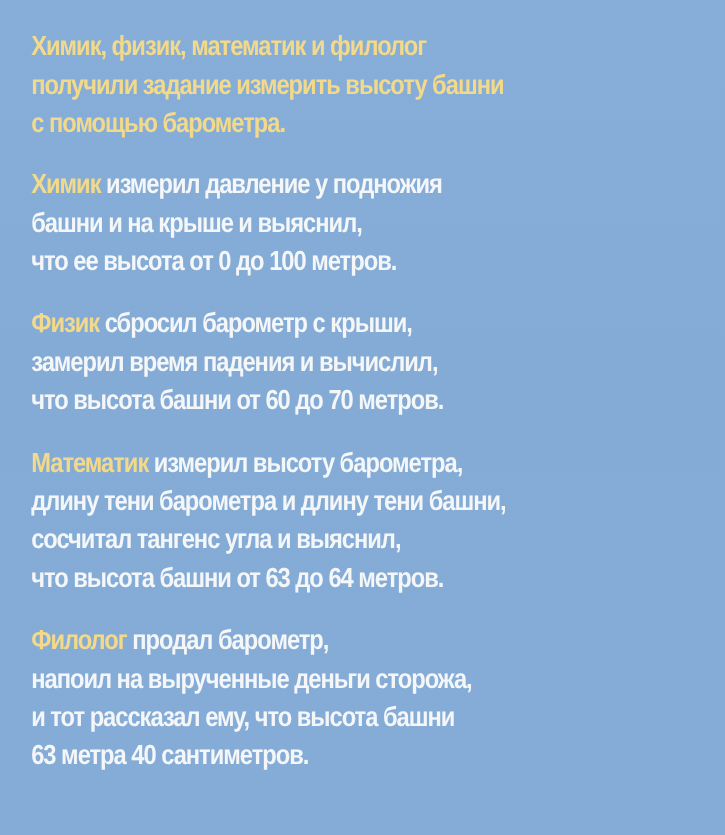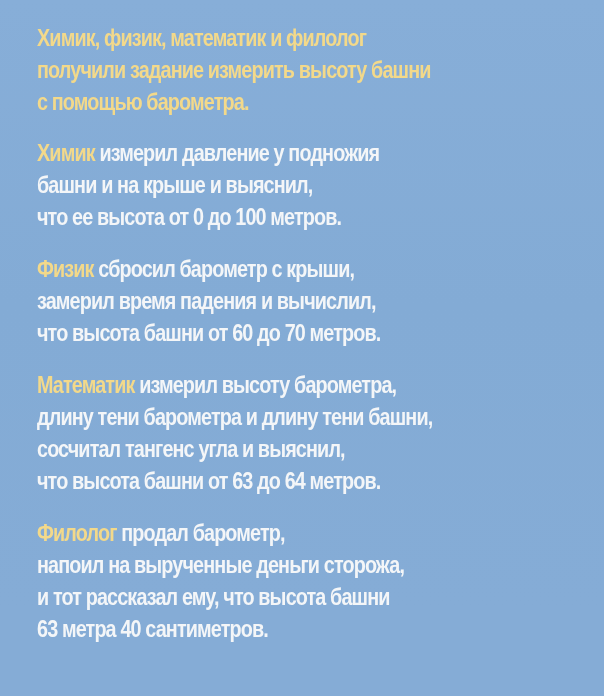--- a/index.html
+++ b/index.html
@@ -5,21 +5,21 @@
     html, body { margin: 0; padding: 0; }
     body {
       width: 604px; height: 696px; overflow: hidden;
       background: #85acd6;
       font-family: "Liberation Sans", "DejaVu Sans", sans-serif;
     }
     .card {
       position: relative; width: 604px; height: 608px;
       background: linear-gradient(180deg, #87aed8 0%, #83abd5 50%, #85acd6 100%);
       box-sizing: border-box;
-      padding: 22px 0 0 37px;
+      padding: 22px 0 0 26px;
     }
     .para {
       font-weight: bold;
       font-size: 23px;
       line-height: 32px;
       letter-spacing: -1px;
       color: #f4f6f8;
       transform: scaleX(0.86);
       transform-origin: left top;
       width: 660px;

